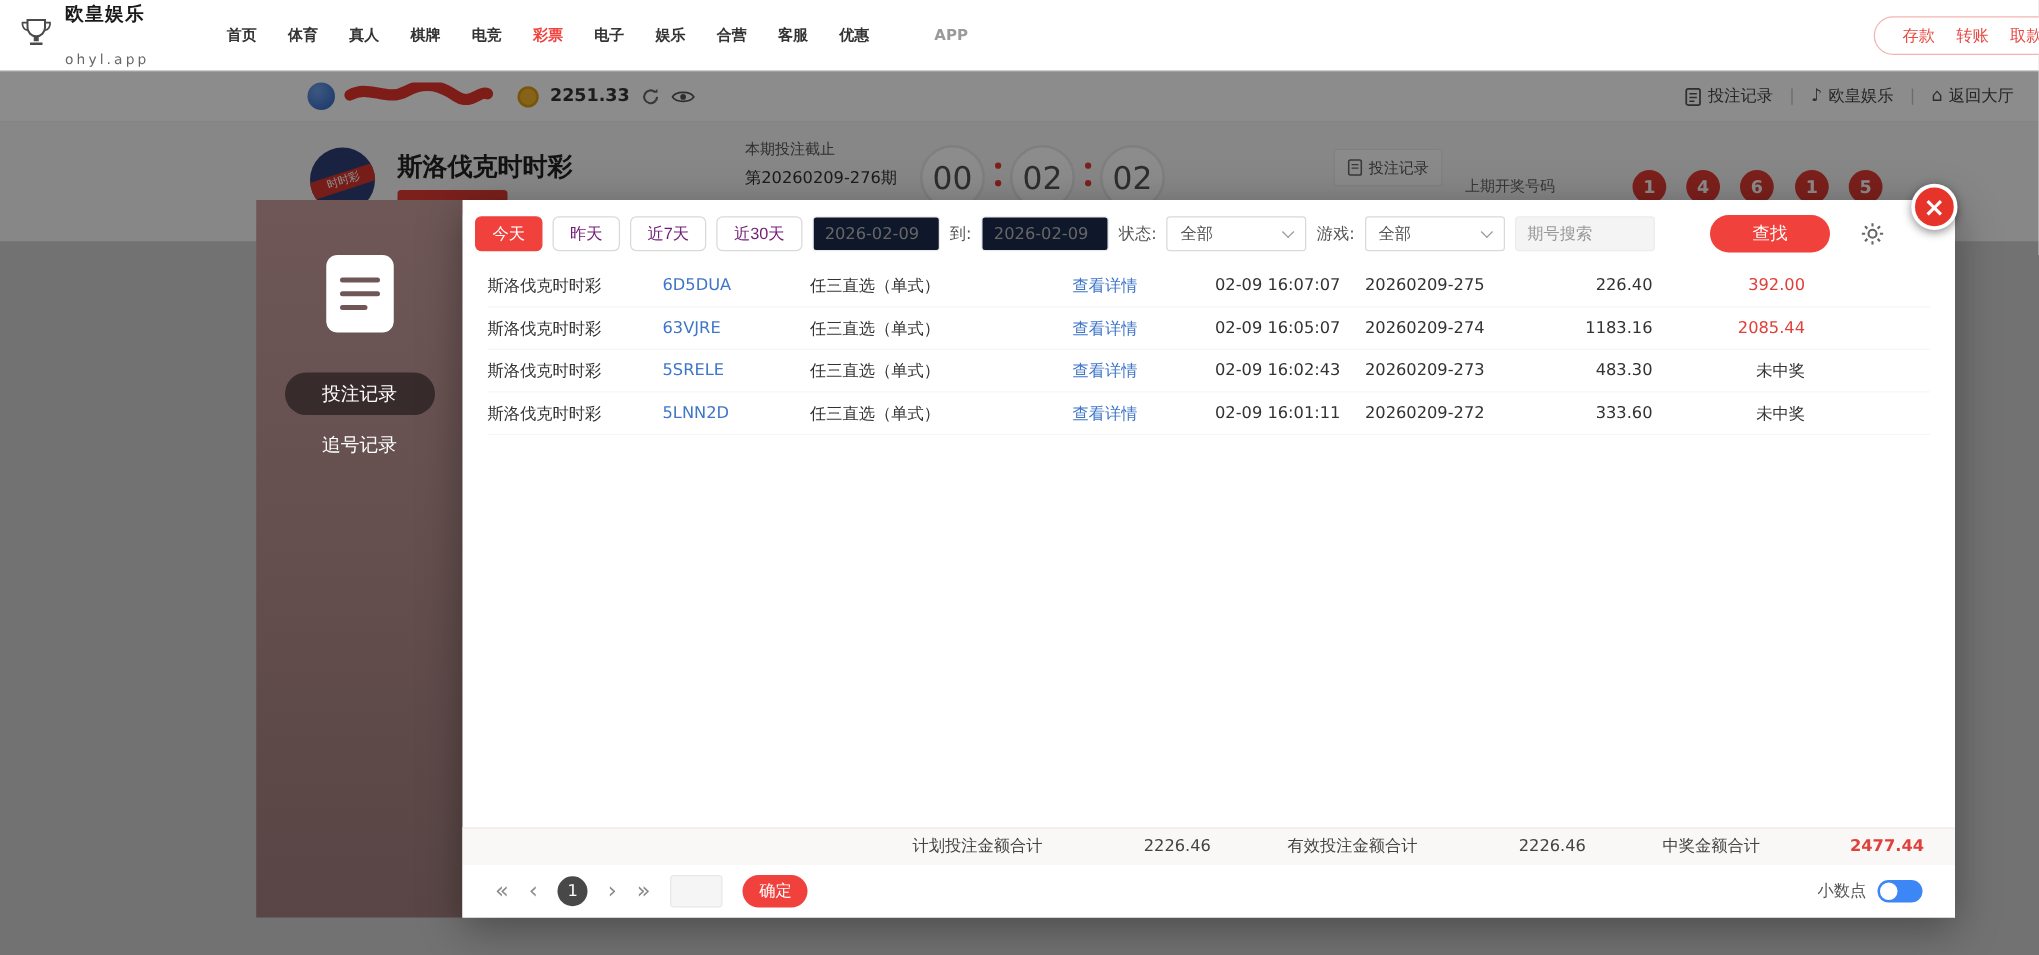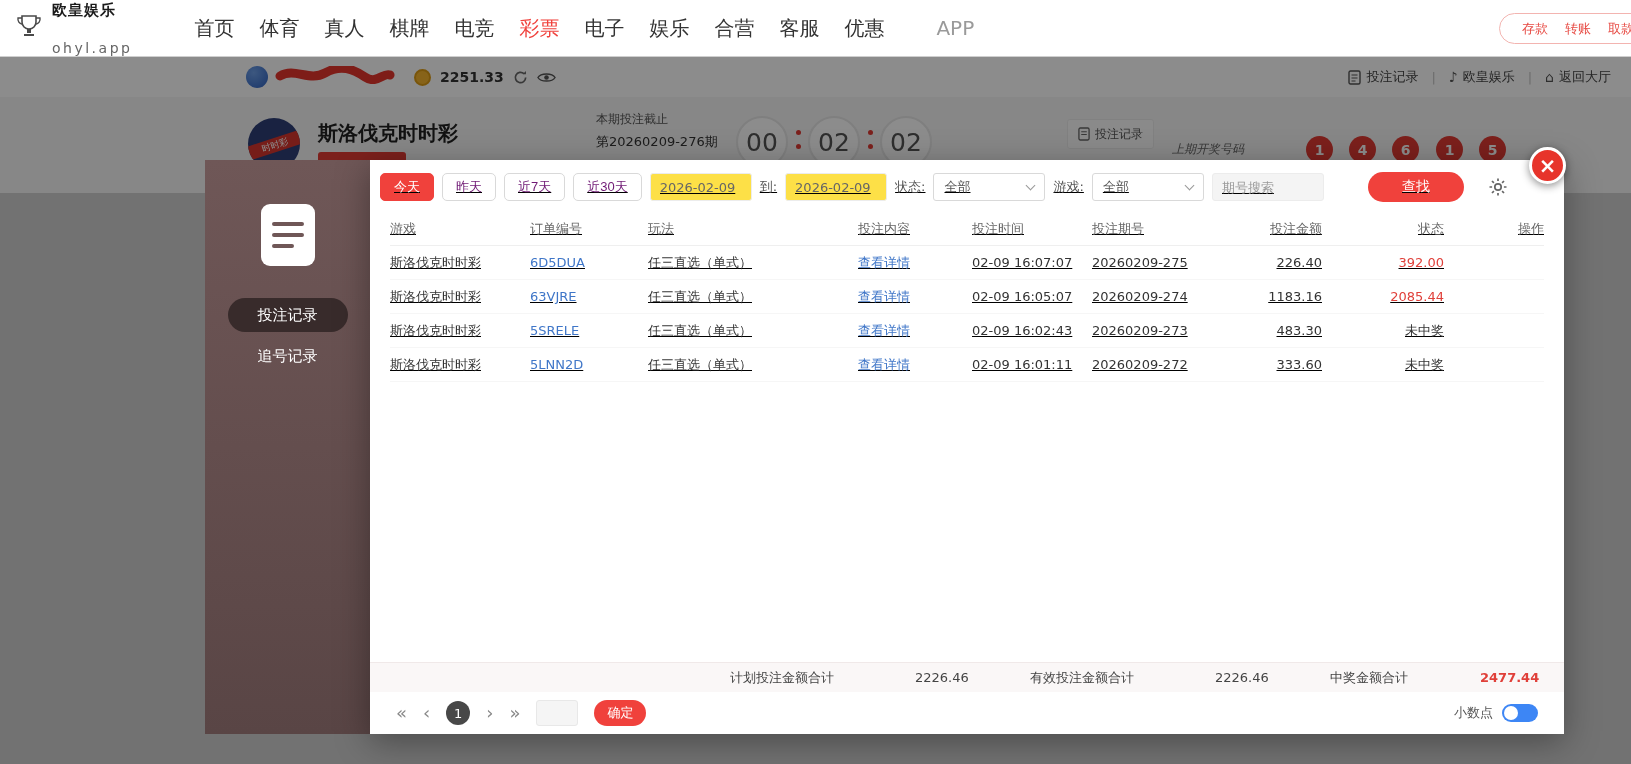--- a/index.html
+++ b/index.html
@@ -7,23 +7,23 @@
   body {
     position:relative;
     font-family:"DejaVu Sans","Liberation Sans",sans-serif;
     background:#cfcfcf;
   }
 
   
   .topnav { position:absolute; top:0; left:0; width:100%; height:56px; background:#fff; display:flex; align-items:center; z-index:5; }
   .logo { display:flex; align-items:center; gap:8px; padding-left:14px; cursor:pointer; }
   .logo-title { font-size:15px; font-weight:bold; color:#1a1a1a; letter-spacing:1px; }
-  .logo-sub { font-size:14px; color:#666; letter-spacing:2.5px; margin-top:20px; }
+  .logo-sub { font-size:11px; color:#666; letter-spacing:2.5px; margin-top:20px; }
   .mainnav { display:flex; align-items:center; gap:25px; margin-left:62px; }
-  .nav-item { font-size:20px; color:#333; cursor:pointer; text-decoration:none; white-space:nowrap; }
+  .nav-item { font-size:12px; color:#333; cursor:pointer; text-decoration:none; white-space:nowrap;font-weight:bold; }
   .nav-item.active { color:#f0413c; }
   .nav-item.muted { color:#9a9a9a;margin-left:27px; }
   .wallet { position:absolute; right:-26px; top:13px; height:31px; border:1px solid #f3b4b0; border-radius:16px; display:flex; align-items:center; gap:17px; padding:0 22px; background:#fff; }
   .wallet span { font-size:13px; color:#e74a43; cursor:pointer; white-space:nowrap; }
 
   
   .under { position:absolute; top:57px; left:0; right:0; bottom:0; z-index:1; }
   .userbar { position:absolute; top:0; left:0; right:0; height:40px; background:#fff; display:flex; align-items:center; padding-left:246px; gap:9px; }
   .avatar { width:22px; height:22px; border-radius:50%; background:radial-gradient(circle at 35% 30%, #6fa0e8, #2f62c0); flex:0 0 auto; cursor:pointer; }
   .scribble { margin-left:-2px; }
@@ -40,39 +40,39 @@
   .l-logo { position:absolute; left:248px; top:21px; width:52px; height:52px; border-radius:50%; background:#2e3f77; overflow:hidden; }
   .l-logo .strip { position:absolute; left:-8px; top:20px; width:70px; height:14px; background:#d8362e; transform:rotate(-18deg); color:#fff; font-size:9px; text-align:center; line-height:14px; }
   .l-title { position:absolute; left:318px; top:23px; font-size:20px; font-weight:bold; color:#222; }
   .l-badge { position:absolute; left:318px; top:55px; width:88px; height:20px; background:#e23b34; border-radius:3px; }
   .l-dl1 { position:absolute; left:596px; top:14px; font-size:12px; color:#555; }
   .l-dl2 { position:absolute; left:596px; top:36px; font-size:13px; color:#333; }
   .l-circle { position:absolute; top:19px; width:52px; height:52px; border-radius:50%; background:#fff; border:2px solid #e7e7e7; display:flex; align-items:center; justify-content:center; font-size:25px; color:#555; }
   .l-colon { position:absolute; width:5px; }
   .l-colon i { display:block; width:5px; height:5px; border-radius:50%; background:#e23b34; margin-bottom:9px; }
   .l-recbtn { position:absolute; left:1067px; top:22px; height:30px; padding:0 10px; background:#fcfcfc; border:1px solid #ececec; border-radius:3px; display:flex; align-items:center; gap:5px; font-size:12px; color:#555; cursor:pointer; }
-  .l-lastlabel { position:absolute; left:1172px; top:44px; font-size:12px; color:#666;font-style:italic; }
+  .l-lastlabel { position:absolute; left:1172px; top:44px; font-size:12px; color:#666; }
   .l-num { position:absolute; top:39px; width:27px; height:27px; border-radius:50%; background:#e23b34; color:#fff; display:flex; align-items:center; justify-content:center; font-size:14px; font-weight:bold; }
 
   
   .dim { position:absolute; top:57px; left:0; right:0; bottom:0; background:rgba(0,0,0,0.45); z-index:8; }
 
   
   .modal-side { position:absolute; left:205px; top:160px; width:165px; height:574px; z-index:10; background:linear-gradient(180deg,#6f5757,#594545); }
   .side-icon { display:block; margin:42px auto 0; }
   .side-menu { margin-top:30px; }
   .side-item { width:120px; height:34px; margin:7px auto; display:flex; align-items:center; justify-content:center; color:#fff; font-size:15px; border-radius:17px; cursor:pointer; }
   .side-item.active { background:#382b2b; }
 
   
-  .modal-main { position:absolute; left:370px; top:160px; width:1194px; height:574px; z-index:10; background:#fff; box-shadow:0 8px 32px rgba(0,0,0,0.35);text-decoration:underline; }
+  .modal-main { position:absolute; left:370px; top:160px; width:1194px; height:574px; z-index:10; background:#fff; box-shadow:0 8px 32px rgba(0,0,0,0.35); }
   .filters { display:flex; align-items:center; gap:8px; padding:12px 10px 10px 10px; }
   .qbtn { height:28px; padding:0 13px; border:1px solid #d9d9d9; border-radius:5px; background:#fff; font-size:13px; color:#701a75; display:flex; align-items:center; cursor:pointer; white-space:nowrap; }
   .qbtn.active { background:#f0413c; border-color:#f0413c; color:#fff; }
-  .dinput { width:102px; height:28px; background:#fde047; border:1px solid #ececec; border-radius:3px; font-family:inherit; font-size:13px; color:#666; padding:0 9px; }
+  .dinput { width:102px; height:28px; background:#0f172a; border:1px solid #ececec; border-radius:3px; font-family:inherit; font-size:13px; color:#666; padding:0 9px; }
   .flabel { font-size:13px; color:#555; white-space:nowrap; }
   .fselect { width:112px; height:28px; border:1px solid #d9d9d9; border-radius:3px; display:flex; align-items:center; justify-content:space-between; padding:0 10px; font-size:13px; color:#555; background:#fff; cursor:pointer; }
   .chev { width:7px; height:7px; border:solid #999; border-width:0 1.5px 1.5px 0; transform:rotate(45deg); margin-top:-4px; }
   .sinput { width:112px; height:28px; background:#f4f4f4; border:1px solid #ececec; border-radius:3px; font-family:inherit; font-size:13px; color:#666; padding:0 9px; }
   .sinput::placeholder { color:#999; }
   .findbtn { height:30px; padding:0 34px; border-radius:15px; background:#f0413c; color:#fff; font-size:14px; border:none; margin-left:auto; cursor:pointer; font-family:inherit; }
   .gearwrap { margin:0 46px 0 16px; cursor:pointer; display:flex; }
 
   .tbl { padding:0 20px; }
   .trow { display:flex; align-items:center; height:34px; font-size:13px; color:#333; border-bottom:1px solid #f6f6f6; }
@@ -252,31 +252,20 @@
       <svg width="20" height="20" viewBox="0 0 20 20">
           <g stroke="#666" stroke-width="1.7" fill="none">
             <circle cx="10" cy="10" r="3.2"></circle>
             <path d="M10 1.5 v2.6 M10 15.9 v2.6 M1.5 10 h2.6 M15.9 10 h2.6 M4 4 l1.9 1.9 M14.1 14.1 L16 16 M16 4 l-1.9 1.9 M5.9 14.1 L4 16"></path>
           </g>
         </svg>
     </span>
   </div>
 
   <div class="tbl">
-    <div class="trow thead">
-      <div class="c1">游戏</div>
-      <div class="c2">订单编号</div>
-      <div class="c3">玩法</div>
-      <div class="c4">投注内容</div>
-      <div class="c5">投注时间</div>
-      <div class="c6">投注期号</div>
-      <div class="c7">投注金额</div>
-      <div class="c8">状态</div>
-      <div class="c9">操作</div>
-    </div>
 
     <div class="trow">
       <div class="c1">斯洛伐克时时彩</div>
       <div class="c2 blue">6D5DUA</div>
       <div class="c3">任三直选（单式）</div>
       <div class="c4 blue">查看详情</div>
       <div class="c5">02-09 16:07:07</div>
       <div class="c6">20260209-275</div>
       <div class="c7">226.40</div>
       <div class="c8 win">392.00</div>

